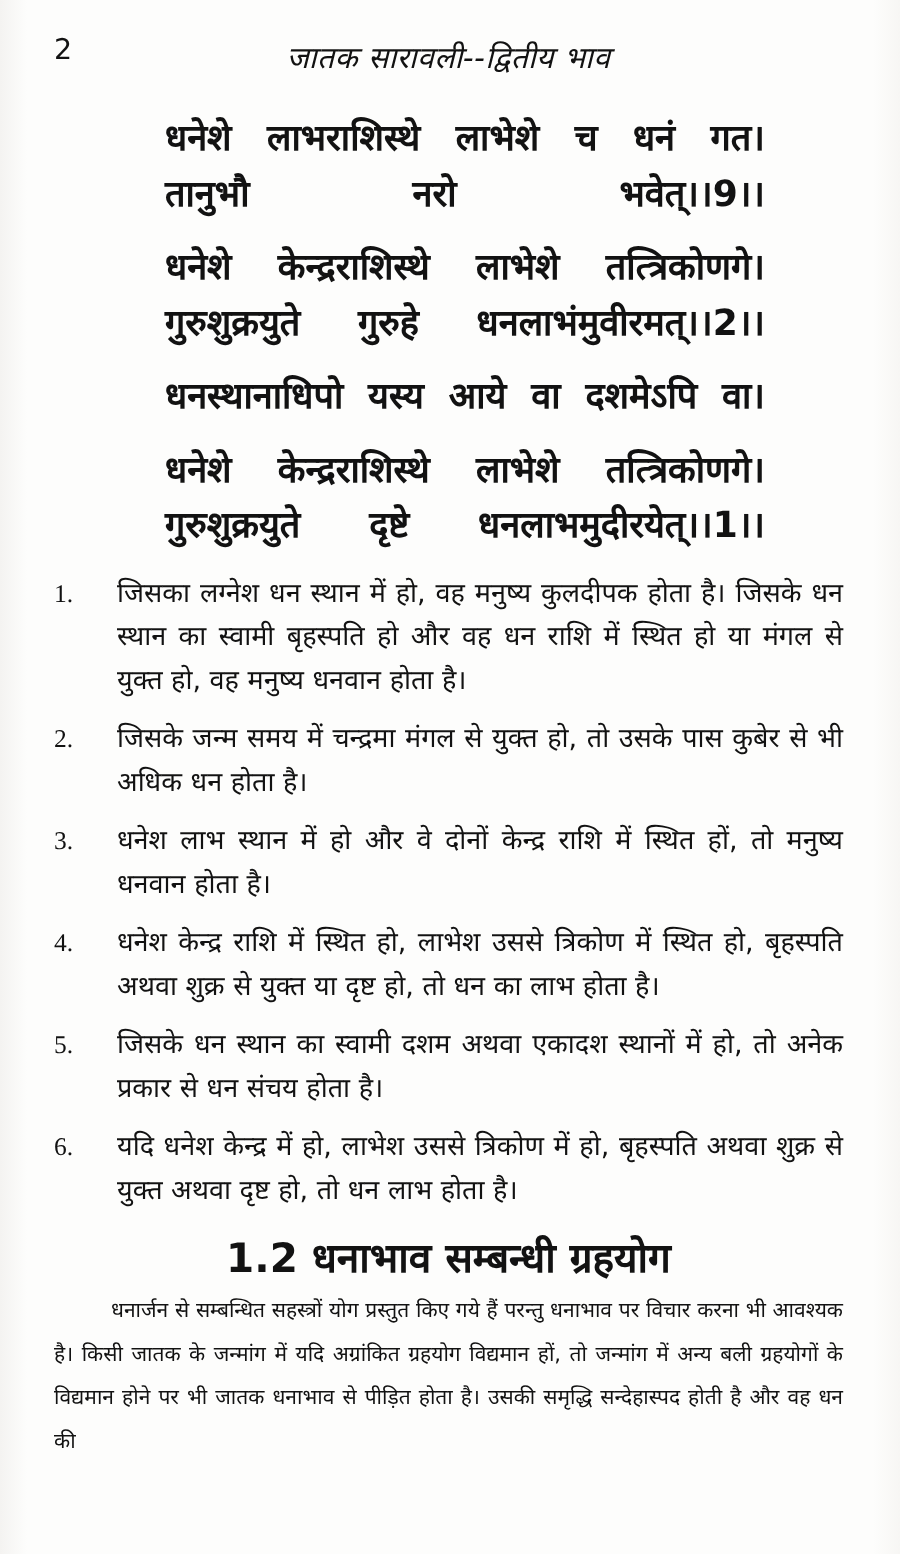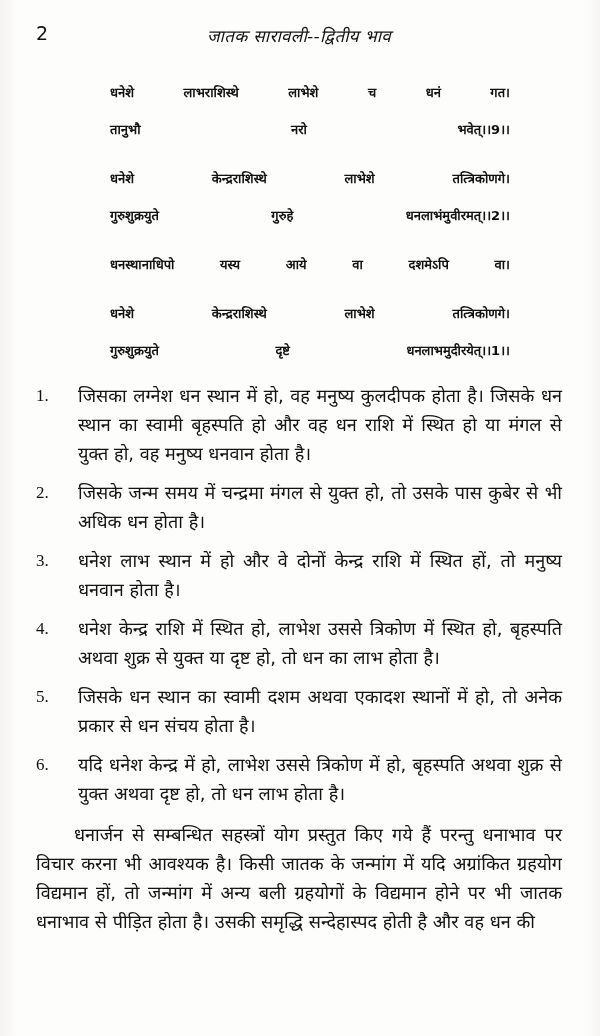--- a/index.html
+++ b/index.html
@@ -31,37 +31,37 @@
   .page-number {
     position: absolute;
     left: 0;
     top: 2px;
     font-size: 19px;
     font-weight: 400;
   }
   .running-title {
     text-align: center;
     font-style: italic;
-    font-size: 17px;
+    font-size: 20px;
     letter-spacing: 0.3px;
     padding-top: 4px;
   }
 
   
   .verses {
     margin-top: 24px;
     margin-left: 74px;
     width: 400px;
   }
   .verse {
     margin-bottom: 12px;
   }
   .verse-line {
     font-weight: 700;
-    font-size: 13px;
+    font-size: 24px;
     line-height: 37px;
     text-align: justify;
     text-align-last: justify;
     white-space: nowrap-disabled;
   }
 
   
   .list {
     margin-top: 8px;
   }
@@ -86,22 +86,22 @@
   .section-heading {
     margin: 12px 0 0 0;
     text-align: center;
     font-size: 27px;
     font-weight: 700;
     line-height: 40px;
   }
 
   
   .intro-paragraph {
-    margin-top: 12px;
-    font-size: 18px;
+    margin-top: 0;
+    font-size: 14px;
     line-height: 29px;
     text-align: justify;
     text-indent: 38px;
   }
 </style>
 </head>
 <body>
 
 <div class="scan-page">
 
@@ -148,16 +148,17 @@
     <div class="list-item">
       <div class="list-num">5.</div>
       <div class="list-text">जिसके धन स्थान का स्वामी दशम अथवा एकादश स्थानों में हो, तो अनेक प्रकार से धन संचय होता है।</div>
     </div>
     <div class="list-item">
       <div class="list-num">6.</div>
       <div class="list-text">यदि धनेश केन्द्र में हो, लाभेश उससे त्रिकोण में हो, बृहस्पति अथवा शुक्र से युक्त अथवा दृष्ट हो, तो धन लाभ होता है।</div>
     </div>
   </div>
 
+  <h2 class="section-heading">1.2 धनाभाव सम्बन्धी ग्रहयोग</h2>
 
   <p class="intro-paragraph">धनार्जन से सम्बन्धित सहस्त्रों योग प्रस्तुत किए गये हैं परन्तु धनाभाव पर विचार करना भी आवश्यक है। किसी जातक के जन्मांग में यदि अग्रांकित ग्रहयोग विद्यमान हों, तो जन्मांग में अन्य बली ग्रहयोगों के विद्यमान होने पर भी जातक धनाभाव से पीड़ित होता है। उसकी समृद्धि सन्देहास्पद होती है और वह धन की</p>
 
 </div>
 
 </body></html>

